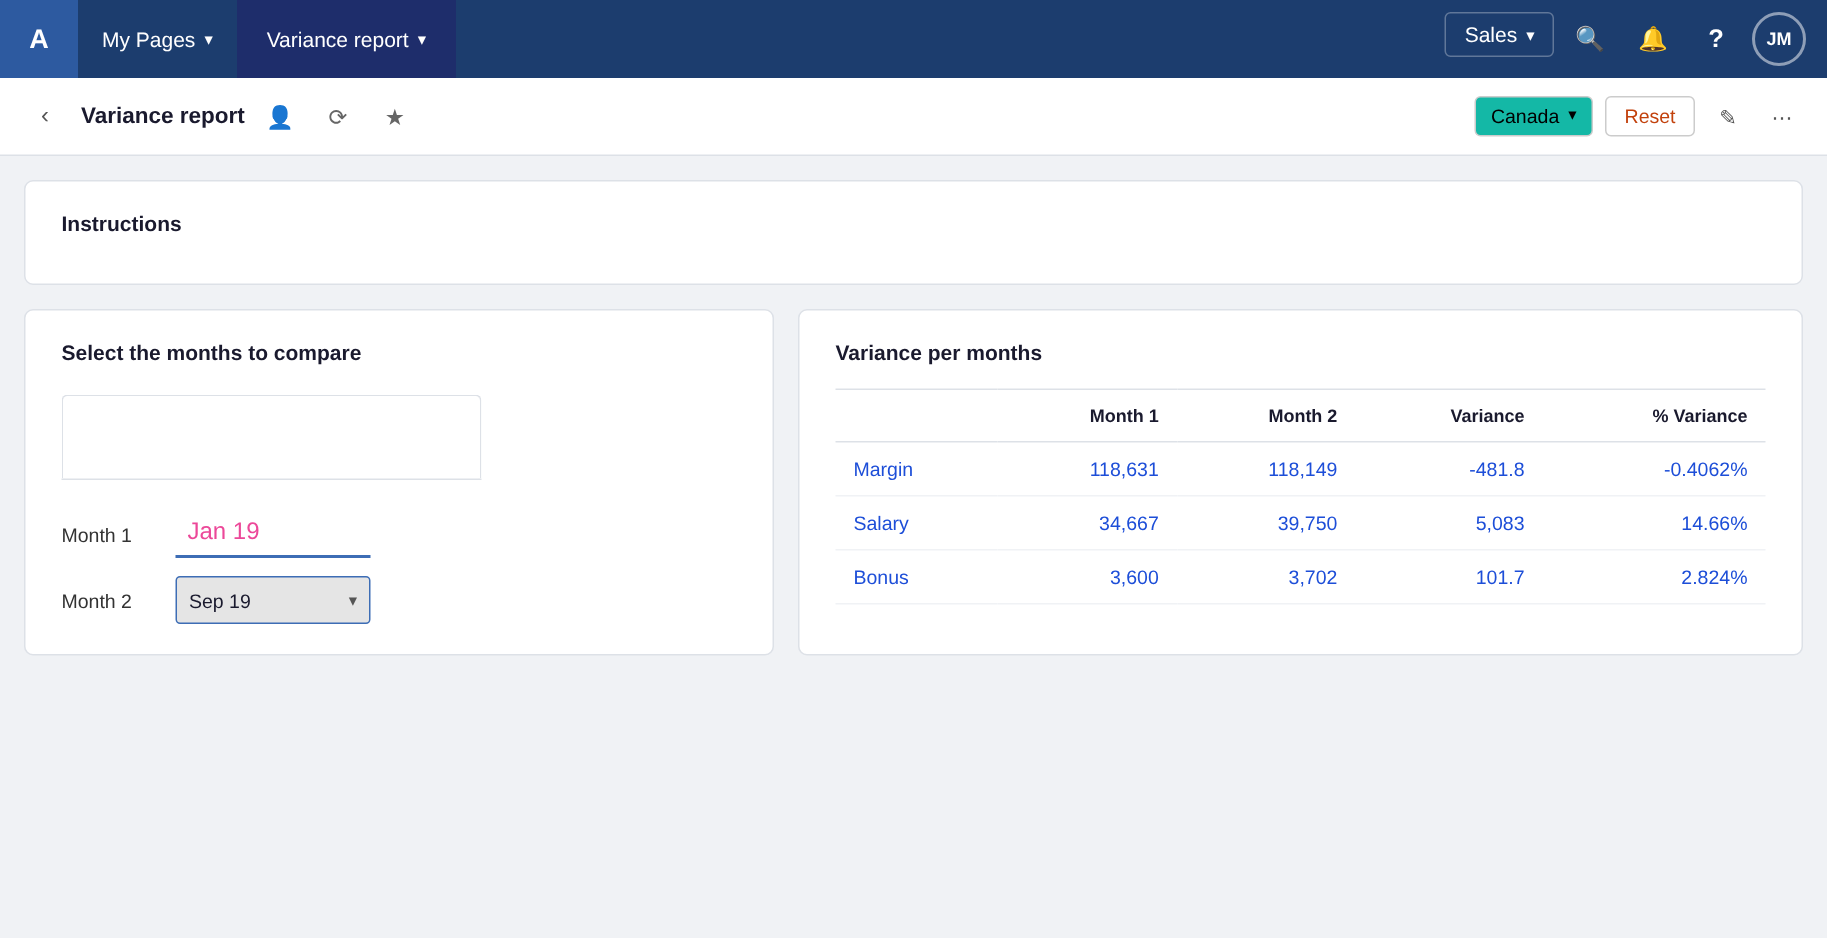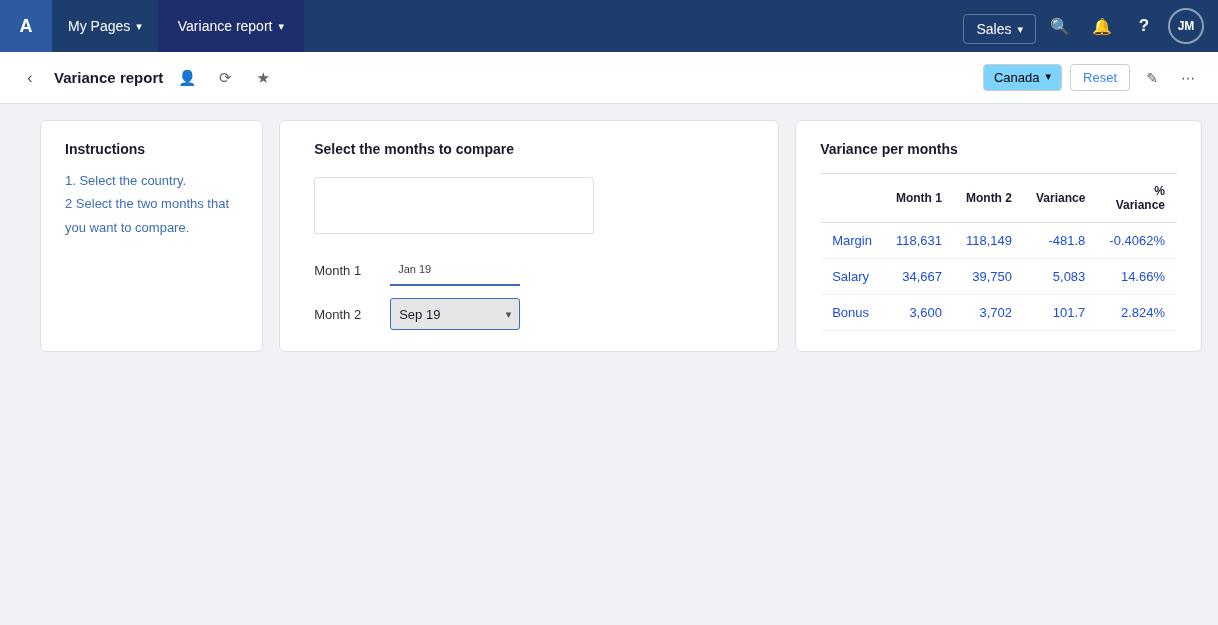--- a/index.html
+++ b/index.html
@@ -54,34 +54,34 @@
       width: 28px; height: 28px; display: flex; align-items: center;
       justify-content: center; cursor: pointer; color: #666; font-size: 15px;
     }
     .sub-header-spacer { flex: 1; }
     .sub-header-right {
       display: flex; align-items: center; gap: 8px;
     }
     .canada-btn {
       display: flex; align-items: flex-start; gap: 6px;
       padding: 5px 10px; border: 1px solid #ccc; border-radius: 4px;
-      cursor: pointer; font-size: 13px; background: #7dd3fc; margin-left: 40px;
+      cursor: pointer; font-size: 13px; background: #14b8a6; margin-left: 40px;
     }
     .reset-btn {
       padding: 5px 12px; border: 1px solid #ccc; border-radius: 4px;
-      cursor: pointer; font-size: 13px; background: white; color: #3b82f6;
+      cursor: pointer; font-size: 13px; background: white; color: #c2410c;
     }
     .edit-btn, .more-btn {
       width: 28px; height: 28px; display: flex; align-items: center;
       justify-content: center; cursor: pointer; color: #555; font-size: 14px;
     }
 
     
     .main-content {
-      padding: 16px; display: flex; flex-direction: row; gap: 16px; margin-left: 24px;
+      padding: 16px; display: flex; flex-direction: column; gap: 16px;
     }
 
     
     .instructions-card {
       background: white; border: 1px solid #dde1e7; border-radius: 6px;
       padding: 20px 24px;
     }
     .instructions-title {
       font-size: 14px; font-weight: 600; color: #1a1a2e; margin-bottom: 12px;
     }
@@ -90,21 +90,21 @@
     }
 
     
     .two-col-row {
       display: flex; gap: 16px;
     }
 
     
     .select-months-card {
       background: white; border: 1px solid #dde1e7; border-radius: 6px;
-      padding: 20px 34px; flex: 0 0 500px;
+      padding: 20px 24px; flex: 0 0 500px;
     }
     .select-months-title {
       font-size: 14px; font-weight: 600; color: #1a1a2e; margin-bottom: 20px;
     }
     .month-label { font-size: 13px; color: #333; width: 60px; }
     .month-dropdown {
       width: 130px; height: 32px; border: 1px solid #3d6db5; border-radius: 3px;
       display: flex; align-items: center; justify-content: space-between;
       padding: 0 8px; cursor: pointer; background: #e5e5e5;
     }
@@ -144,21 +144,21 @@
     <div class="nav-logo">A</div>
     <div class="nav-my-pages">
       <span>My Pages</span>
       <span style="font-size:11px;">▾</span>
     </div>
     <div class="nav-variance-report">
       <span>Variance report</span>
       <span style="font-size:11px;">▾</span>
     </div>
     <div class="nav-spacer"></div>
-    <div style="display:flex;align-items:flex-end;gap:6px;padding-right:14px;">
+    <div style="display:flex;align-items:flex-start;gap:6px;padding-right:14px;">
       <div class="nav-sales-btn">
         <span>Sales</span>
         <span style="font-size:11px;">▾</span>
       </div>
       <div class="nav-icon-btn">
         <span>🔍</span>
       </div>
       <div class="nav-icon-btn">
         <span>🔔</span>
       </div>
@@ -187,38 +187,34 @@
     <button class="reset-btn">Reset</button>
     <div class="edit-btn">✎</div>
     <div class="more-btn">⋯</div>
   </div>
 </div>
 
 <div class="main-content">
 
   <div class="instructions-card">
     <div class="instructions-title">Instructions</div>
-    <div class="instructions-text">
-      <div>1. Select the country.</div>
-      <div>2 Select the two months that you want to compare.</div>
-    </div>
   </div>
 
   <div class="two-col-row">
 
     <div class="select-months-card">
       <div class="select-months-title">Select the months to compare</div>
 
       <div style="width:280px;height:56px;border:1px solid #dde1e7;border-radius:4px 4px 0 0;margin-bottom:0;border-bottom:none;background:#fff;"></div>
       <div style="width:280px;height:1px;background:#dde1e7;"></div>
 
       <div style="display:flex;align-items:center;gap:16px;margin-top:20px;margin-bottom:12px;">
         <span class="month-label">Month 1</span>
         <div style="position:relative;">
-          <input style="width: 130px; height: 32px; border-top: none; border-right: none; border-left: none; border-image: initial; border-bottom: 2px solid rgb(61, 109, 181); outline: none; font-size: 11px; color: #404040; padding: 0px 8px; background: transparent;" value="Jan 19">
+          <input style="width: 130px; height: 32px; border-top: none; border-right: none; border-left: none; border-image: initial; border-bottom: 2px solid rgb(61, 109, 181); outline: none; font-size: 16px; color: #ec4899; padding: 0px 8px; background: transparent;" value="Jan 19">
         </div>
       </div>
 
       <div style="display:flex;align-items:center;gap:16px;">
         <span class="month-label">Month 2</span>
         <div class="month-dropdown">
           <span class="month-dropdown-val">Sep 19</span>
           <span class="month-dropdown-arrow">▾</span>
         </div>
       </div>

